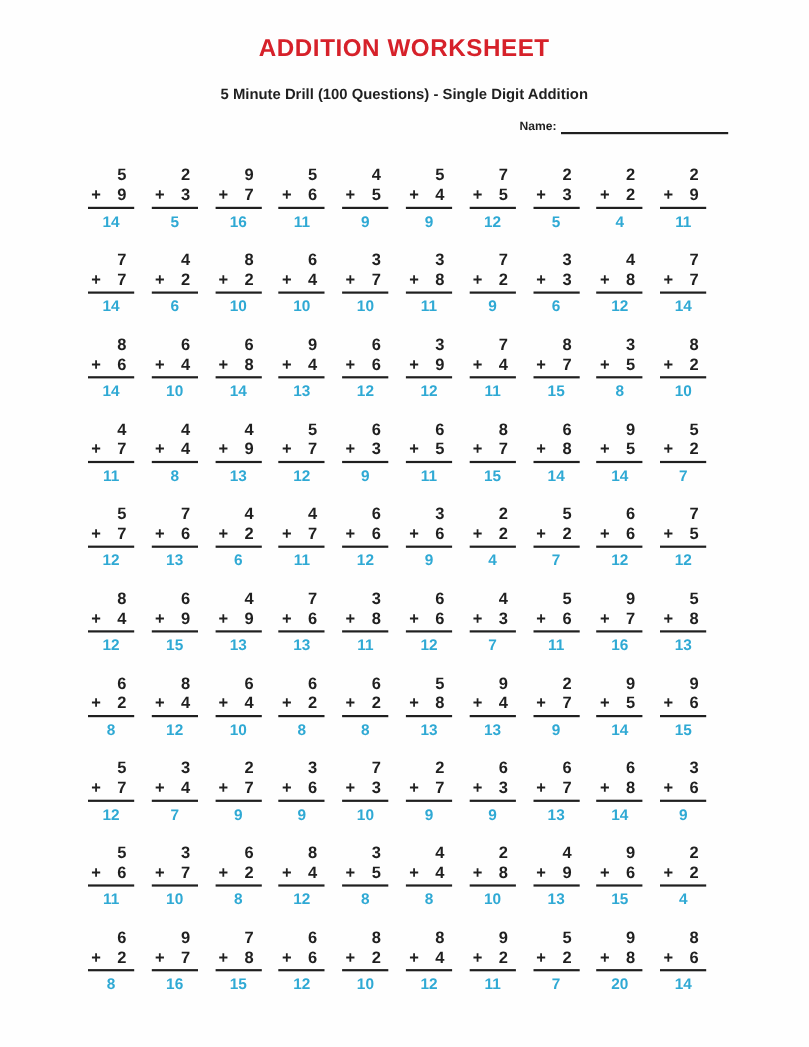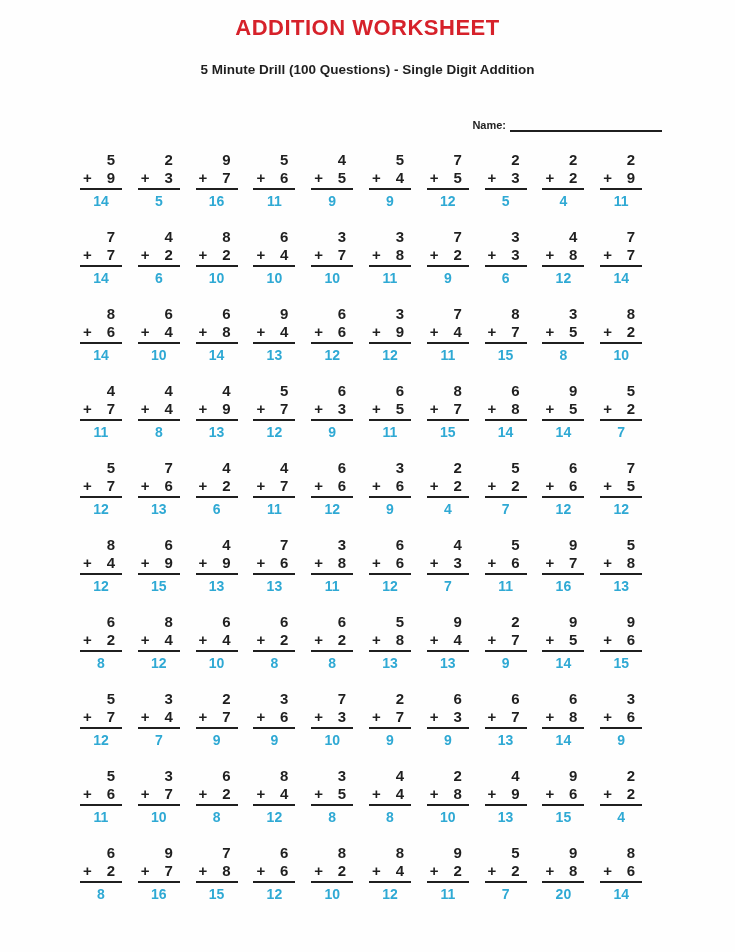--- a/index.html
+++ b/index.html
@@ -8,36 +8,36 @@
     width: 735px;
     height: 952px;
     background: #fefefe;
     font-family: "Liberation Sans", sans-serif;
     font-weight: bold;
     color: #1f1f1f;
     overflow: hidden;
   }
   .title {
     margin: 0;
-    padding-top: 15px;
+    padding-top: 31px;
     text-align: center;
     font-size: 22px;
     letter-spacing: 0.5px;
     color: #d6212a;
   }
   .subtitle {
     margin: 0;
     padding-top: 21px;
     text-align: center;
     font-size: 13.5px;
     color: #1f1f1f;
   }
   .fields {
     position: absolute;
-    top: 114px;
+    top: 104px;
     left: 430px;
     width: 232px;
   }
   .field-row {
     display: flex;
     align-items: flex-end;
     justify-content: flex-end;
     height: 18px;
     margin-bottom: 6px;
   }

